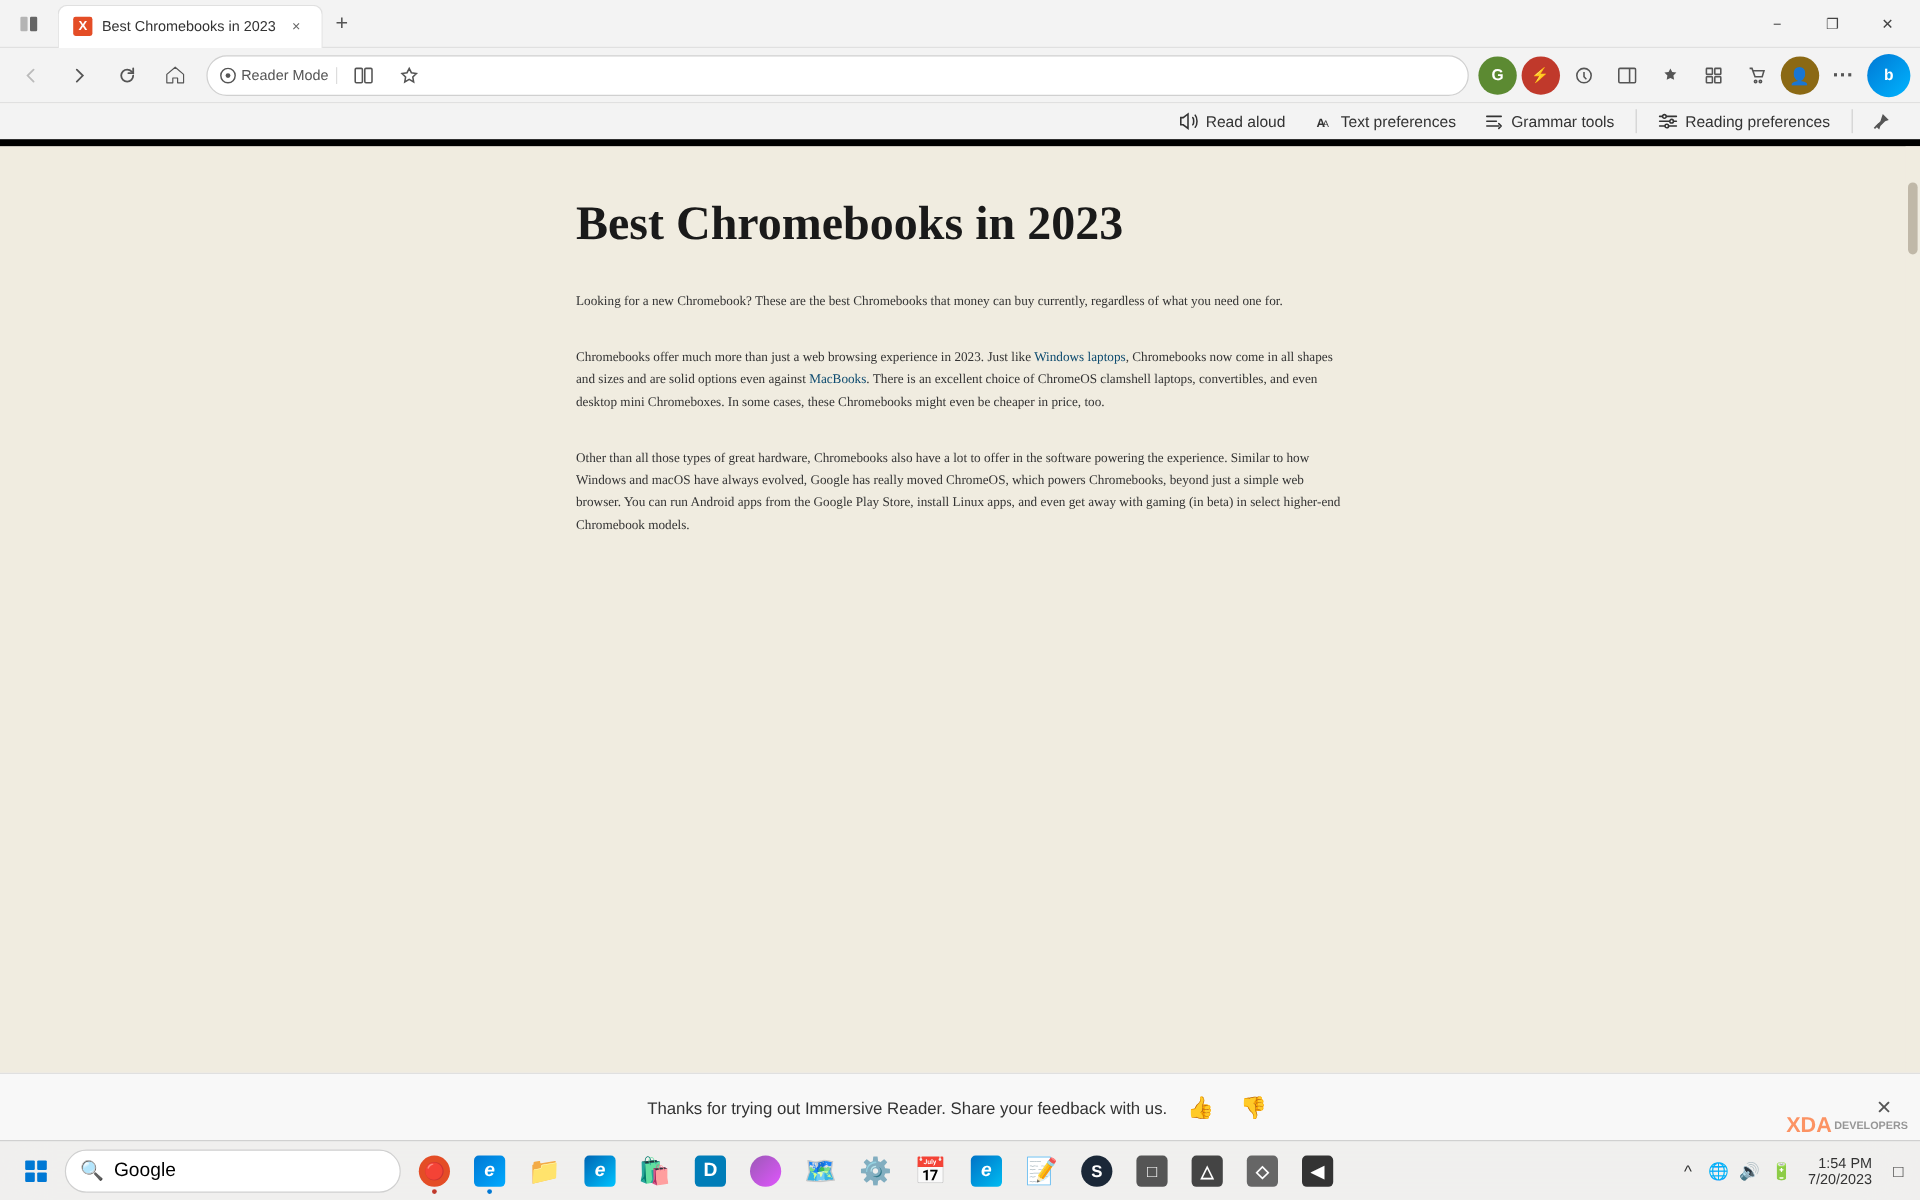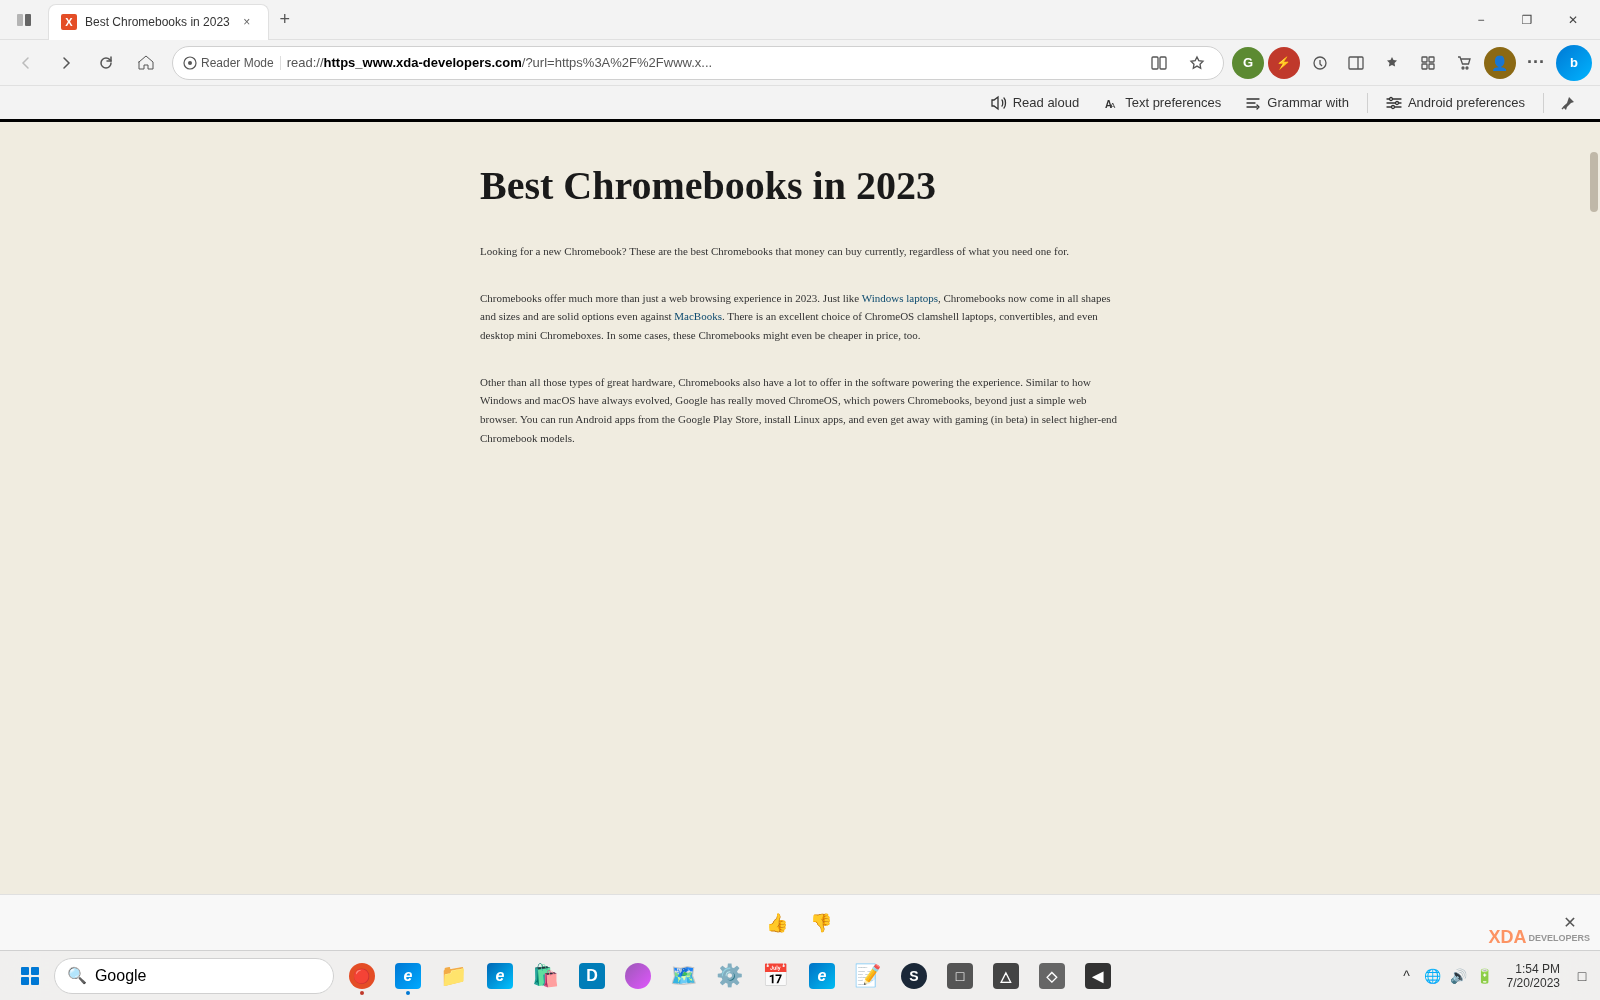--- a/index.html
+++ b/index.html
@@ -181,21 +181,21 @@
     }
 
     
     .reader-toolbar {
       background: #f3f3f3;
       height: 36px;
       display: flex;
       align-items: center;
       justify-content: flex-end;
       padding: 0 16px;
-      border-bottom: 3px solid #000000;
+      border-bottom: 6px solid #000000;
       gap: 4px;
     }
     .reader-btn {
       display: flex;
       align-items: center;
       gap: 6px;
       padding: 4px 10px;
       border-radius: 4px;
       cursor: pointer;
       color: #333;
@@ -450,23 +450,20 @@
   </div>
 
   <div class="address-bar-container">
     <div class="reader-mode-indicator">
       <svg width="14" height="14" viewBox="0 0 14 14" fill="none">
           <circle cx="7" cy="7" r="6" stroke="#555" stroke-width="1.2"></circle>
           <circle cx="7" cy="7" r="2" fill="#555"></circle>
         </svg>
       <span>Reader Mode</span>
     </div>
-    <span class="address-text">
-      <span style="color:#555;">read://</span><span class="domain" style="color:#000;font-weight:600;">https_www.xda-developers.com</span><span style="color:#555;">/?url=https%3A%2F%2Fwww.x...</span>
-    </span>
     <div class="nav-icon-btn">
       <svg width="16" height="16" viewBox="0 0 16 16" fill="none" stroke="#555" stroke-width="1.3">
           <rect x="1" y="2" width="6" height="12" rx="1"></rect>
           <rect x="9" y="2" width="6" height="12" rx="1"></rect>
         </svg>
     </div>
     <div class="nav-icon-btn">
       <svg width="16" height="16" viewBox="0 0 16 16" fill="none" stroke="#555" stroke-width="1.3">
           <path d="M8 2l1.8 3.6L14 6.3l-3 2.9.7 4.1L8 11.1l-3.7 2.2.7-4.1L2 6.3l4.2-.7z"></path>
         </svg>
@@ -526,33 +523,33 @@
       <text x="2" y="13" font-size="10" fill="#333" stroke="none" font-weight="bold">A</text>
       <text x="7" y="13" font-size="8" fill="#333" stroke="none">A</text>
     </svg>
     <span>Text preferences</span>
   </div>
   <div class="reader-btn">
     <svg width="16" height="16" viewBox="0 0 16 16" fill="none" stroke="#333" stroke-width="1.3">
       <path d="M2 4h12M2 8h8M2 12h10" stroke-linecap="round"></path>
       <path d="M12 10l2 2-2 2" stroke-linecap="round" stroke-linejoin="round"></path>
     </svg>
-    <span>Grammar with</span>
+    <span>Grammar tools</span>
   </div>
   <div class="reader-toolbar-divider"></div>
   <div class="reader-btn">
     <svg width="16" height="16" viewBox="0 0 16 16" fill="none" stroke="#333" stroke-width="1.3">
       <line x1="1" y1="4" x2="15" y2="4" stroke-linecap="round"></line>
       <line x1="1" y1="8" x2="15" y2="8" stroke-linecap="round"></line>
       <line x1="1" y1="12" x2="15" y2="12" stroke-linecap="round"></line>
       <circle cx="5" cy="4" r="1.5" fill="white" stroke="#333"></circle>
       <circle cx="11" cy="8" r="1.5" fill="white" stroke="#333"></circle>
       <circle cx="7" cy="12" r="1.5" fill="white" stroke="#333"></circle>
     </svg>
-    <span>Android preferences</span>
+    <span>Reading preferences</span>
   </div>
   <div class="reader-toolbar-divider"></div>
   <div class="pin-btn">
     <svg width="16" height="16" viewBox="0 0 16 16" fill="#555">
       <path d="M9 2l5 5-3 1-4 4-1 3-3-3 4-4 1-3z"></path>
       <line x1="2" y1="14" x2="6" y2="10" stroke="#555" stroke-width="1.5"></line>
     </svg>
   </div>
 </div>
 
@@ -572,20 +569,21 @@
       Chromebooks offer much more than just a web browsing experience in 2023. Just like <a href="#">Windows laptops</a>, Chromebooks now come in all shapes and sizes and are solid options even against <a href="#">MacBooks</a>. There is an excellent choice of ChromeOS clamshell laptops, convertibles, and even desktop mini Chromeboxes. In some cases, these Chromebooks might even be cheaper in price, too.
     </p>
 
     <p class="article-para">
       Other than all those types of great hardware, Chromebooks also have a lot to offer in the software powering the experience. Similar to how Windows and macOS have always evolved, Google has really moved ChromeOS, which powers Chromebooks, beyond just a simple web browser. You can run Android apps from the Google Play Store, install Linux apps, and even get away with gaming (in beta) in select higher-end Chromebook models.
     </p>
   </div>
 </div>
 
 <div class="feedback-bar">
+  <span>Thanks for trying out Immersive Reader. Share your feedback with us.</span>
   <div class="feedback-icon-btn">👍</div>
   <div class="feedback-icon-btn">👎</div>
   <div class="feedback-close">✕</div>
 </div>
 
 <div class="taskbar">
   <div class="start-btn">
     <div class="start-icon">
       <div></div>
         <div></div>

